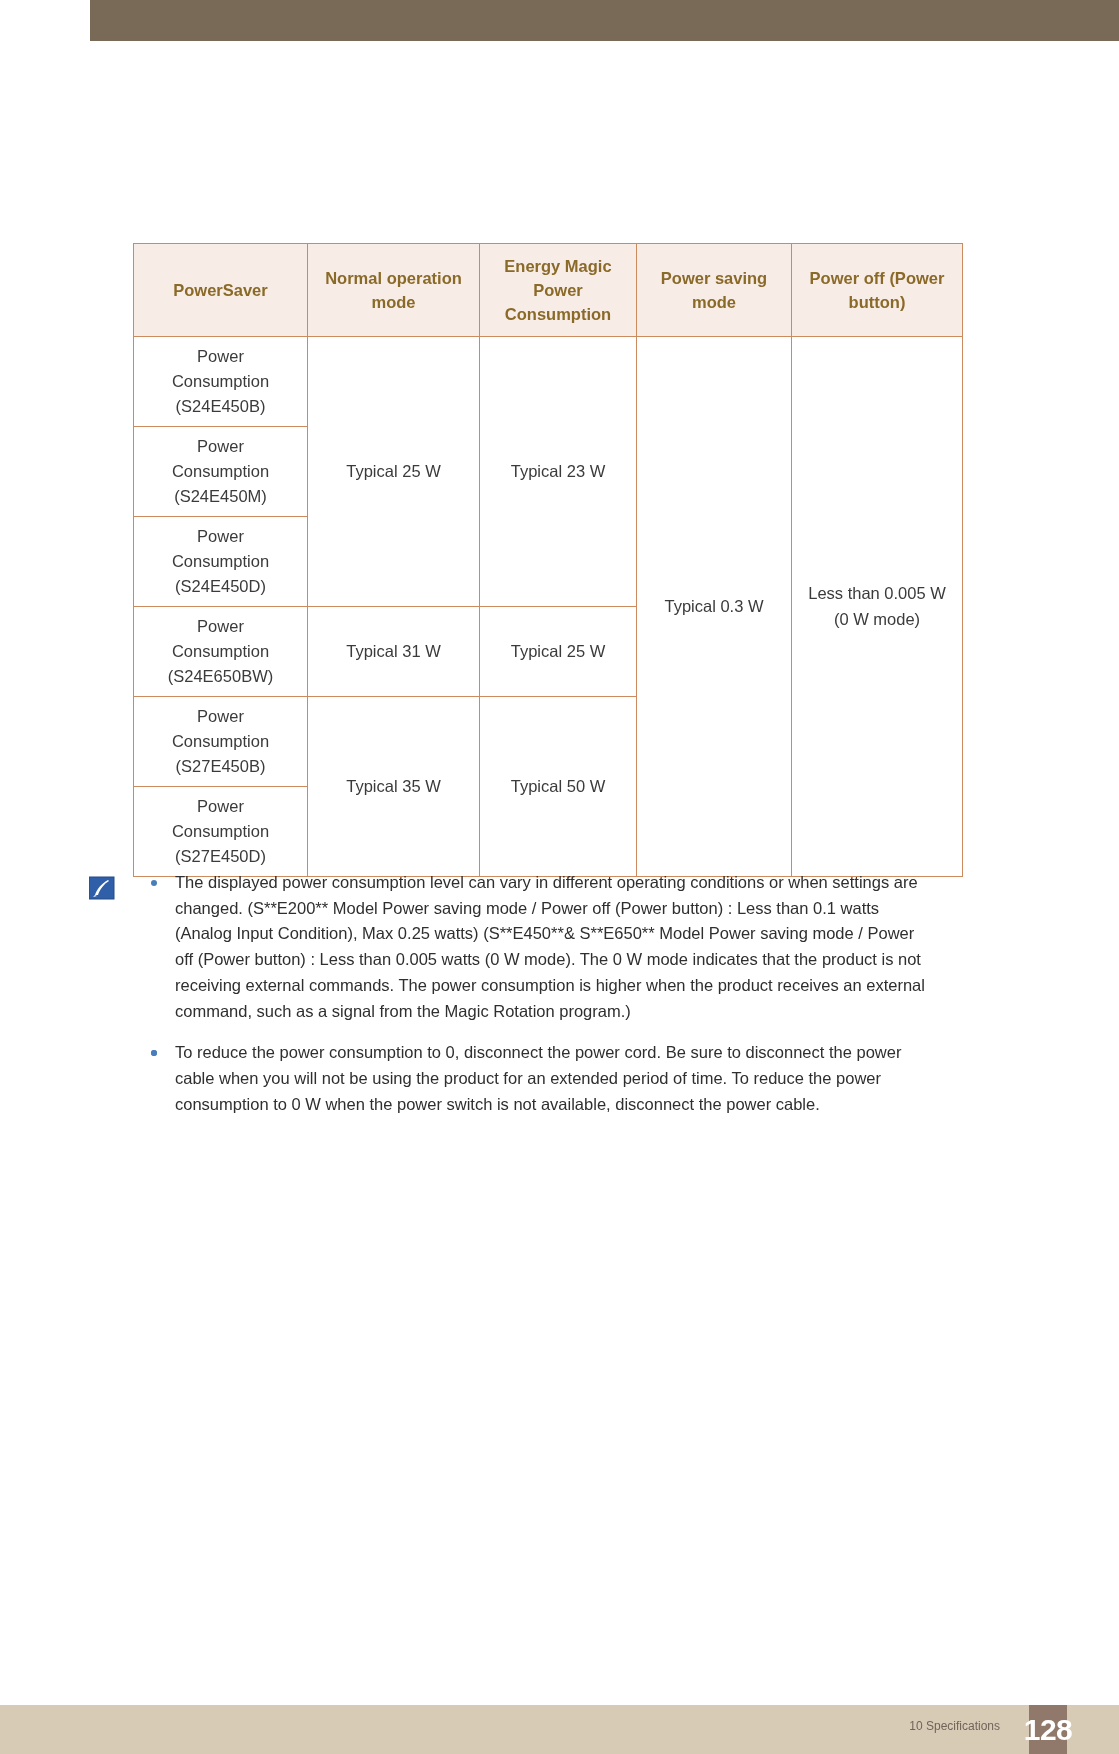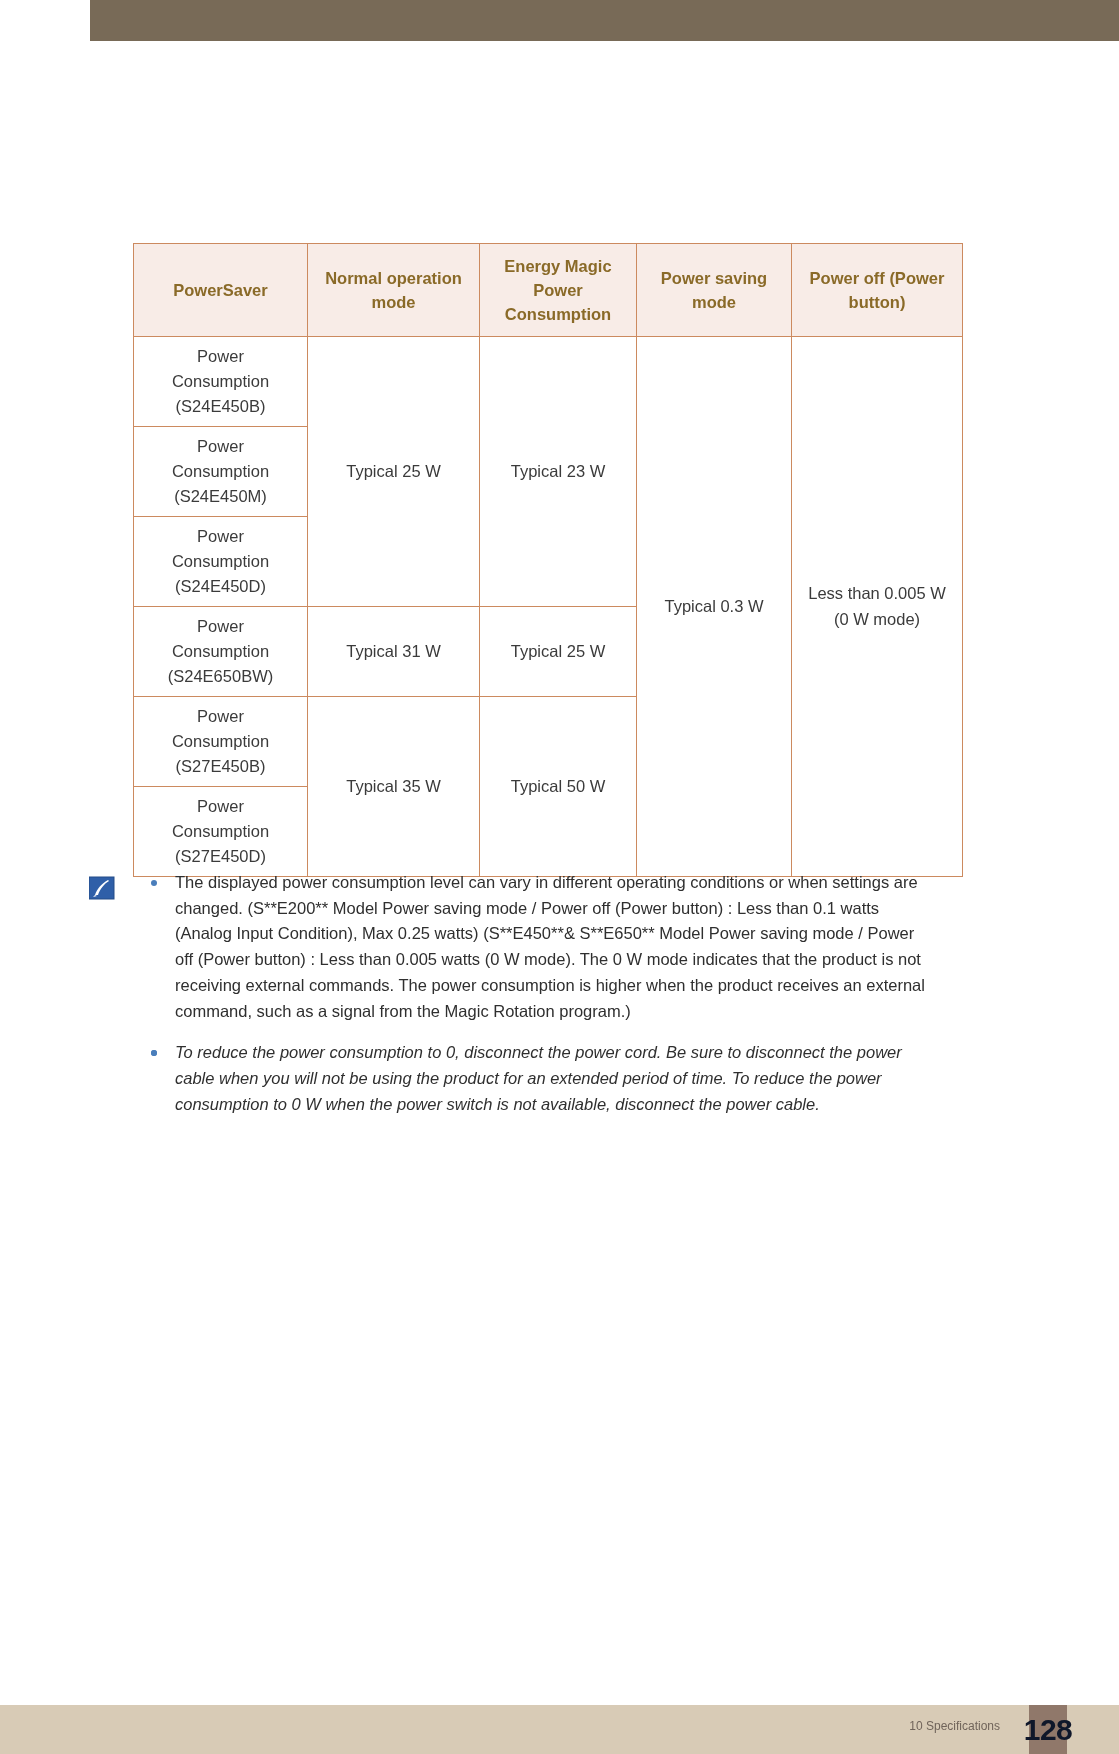--- a/index.html
+++ b/index.html
@@ -132,21 +132,21 @@
   }
   .note-list li {
     position: relative;
     padding-left: 35px;
     margin-bottom: 16px;
     font-size: 16.5px;
     line-height: 1.56;
     color: #2f2f2f;
     text-align: left;
   }
-  .note-list li:last-child { margin-bottom: 0; font-style: italic; }
+  .note-list li:last-child { margin-bottom: 0; }
   .note-list li .bullet {
     position: absolute;
     left: 11px;
     top: 10px;
     width: 6px;
     height: 6px;
     border-radius: 50%;
     background: #4a7ebb;
   }
 
@@ -166,21 +166,21 @@
     font-size: 12px;
     color: #70645a;
   }
   .footer-page {
     position: absolute;
     right: 52px;
     top: 0px;
     width: 38px;
     height: 49px;
     background: #90786a;
-    color: #0f172a;
+    color: #ffffff;
     font-size: 30px;
     font-weight: bold;
     display: flex;
     align-items: center;
     justify-content: center;
     letter-spacing: -0.5px;
   }
 </style>
 </head>
 <body>

